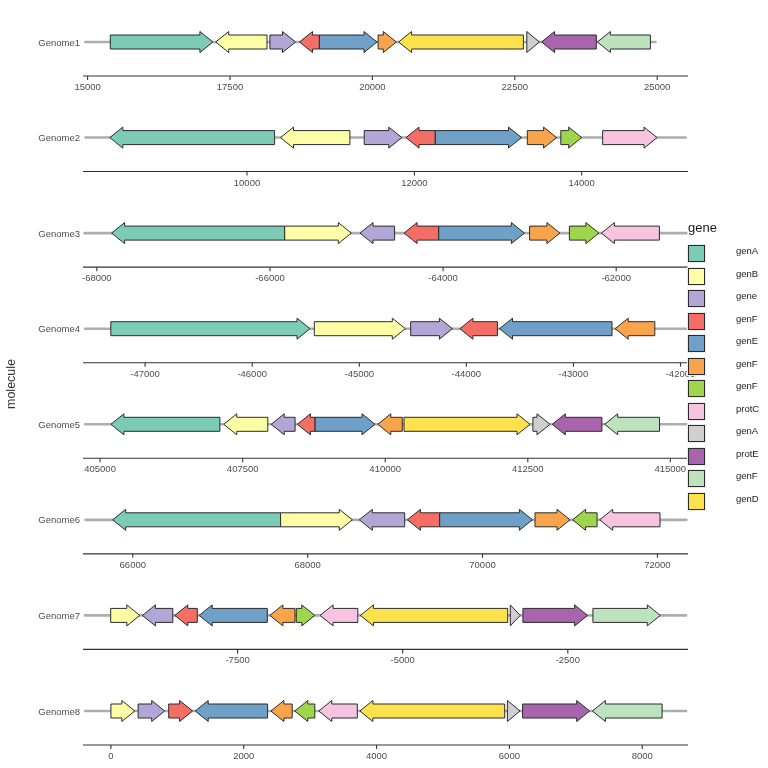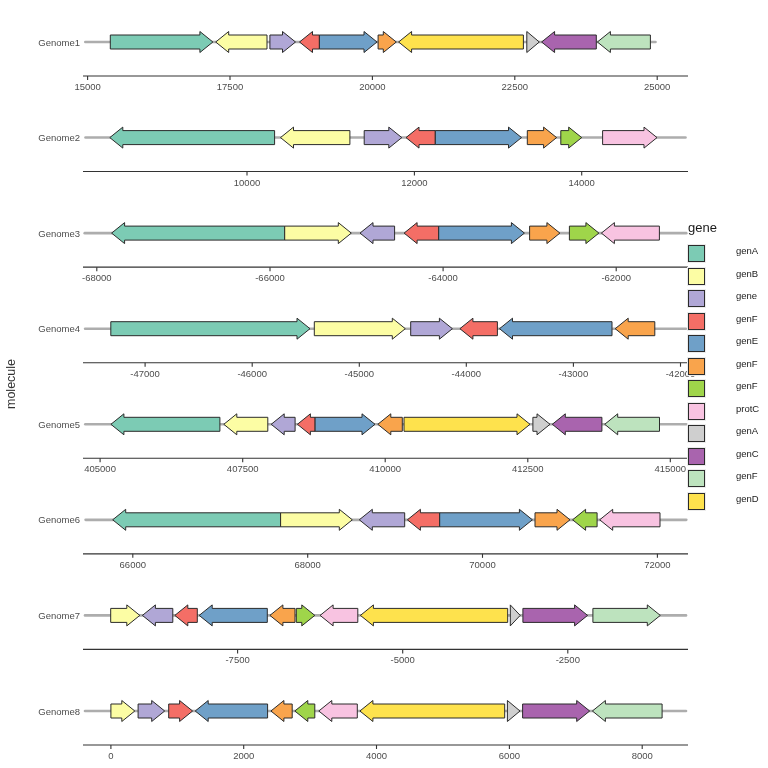--- a/index.html
+++ b/index.html
@@ -236,21 +236,21 @@
         <div class="lg-row">
           <span class="lg-key" style="background: rgb(248, 195, 225);"></span>
           <span class="lg-label">protC</span>
         </div>
         <div class="lg-row">
           <span class="lg-key" style="background: rgb(207, 207, 207);"></span>
           <span class="lg-label">genA</span>
         </div>
         <div class="lg-row">
           <span class="lg-key" style="background: rgb(169, 100, 174);"></span>
-          <span class="lg-label">genC</span>
+          <span class="lg-label">protE</span>
         </div>
         <div class="lg-row">
           <span class="lg-key" style="background: rgb(189, 227, 190);"></span>
           <span class="lg-label">genF</span>
         </div>
         <div class="lg-row">
           <span class="lg-key" style="background: rgb(254, 226, 77);"></span>
           <span class="lg-label">genD</span>
         </div>
       </div>

